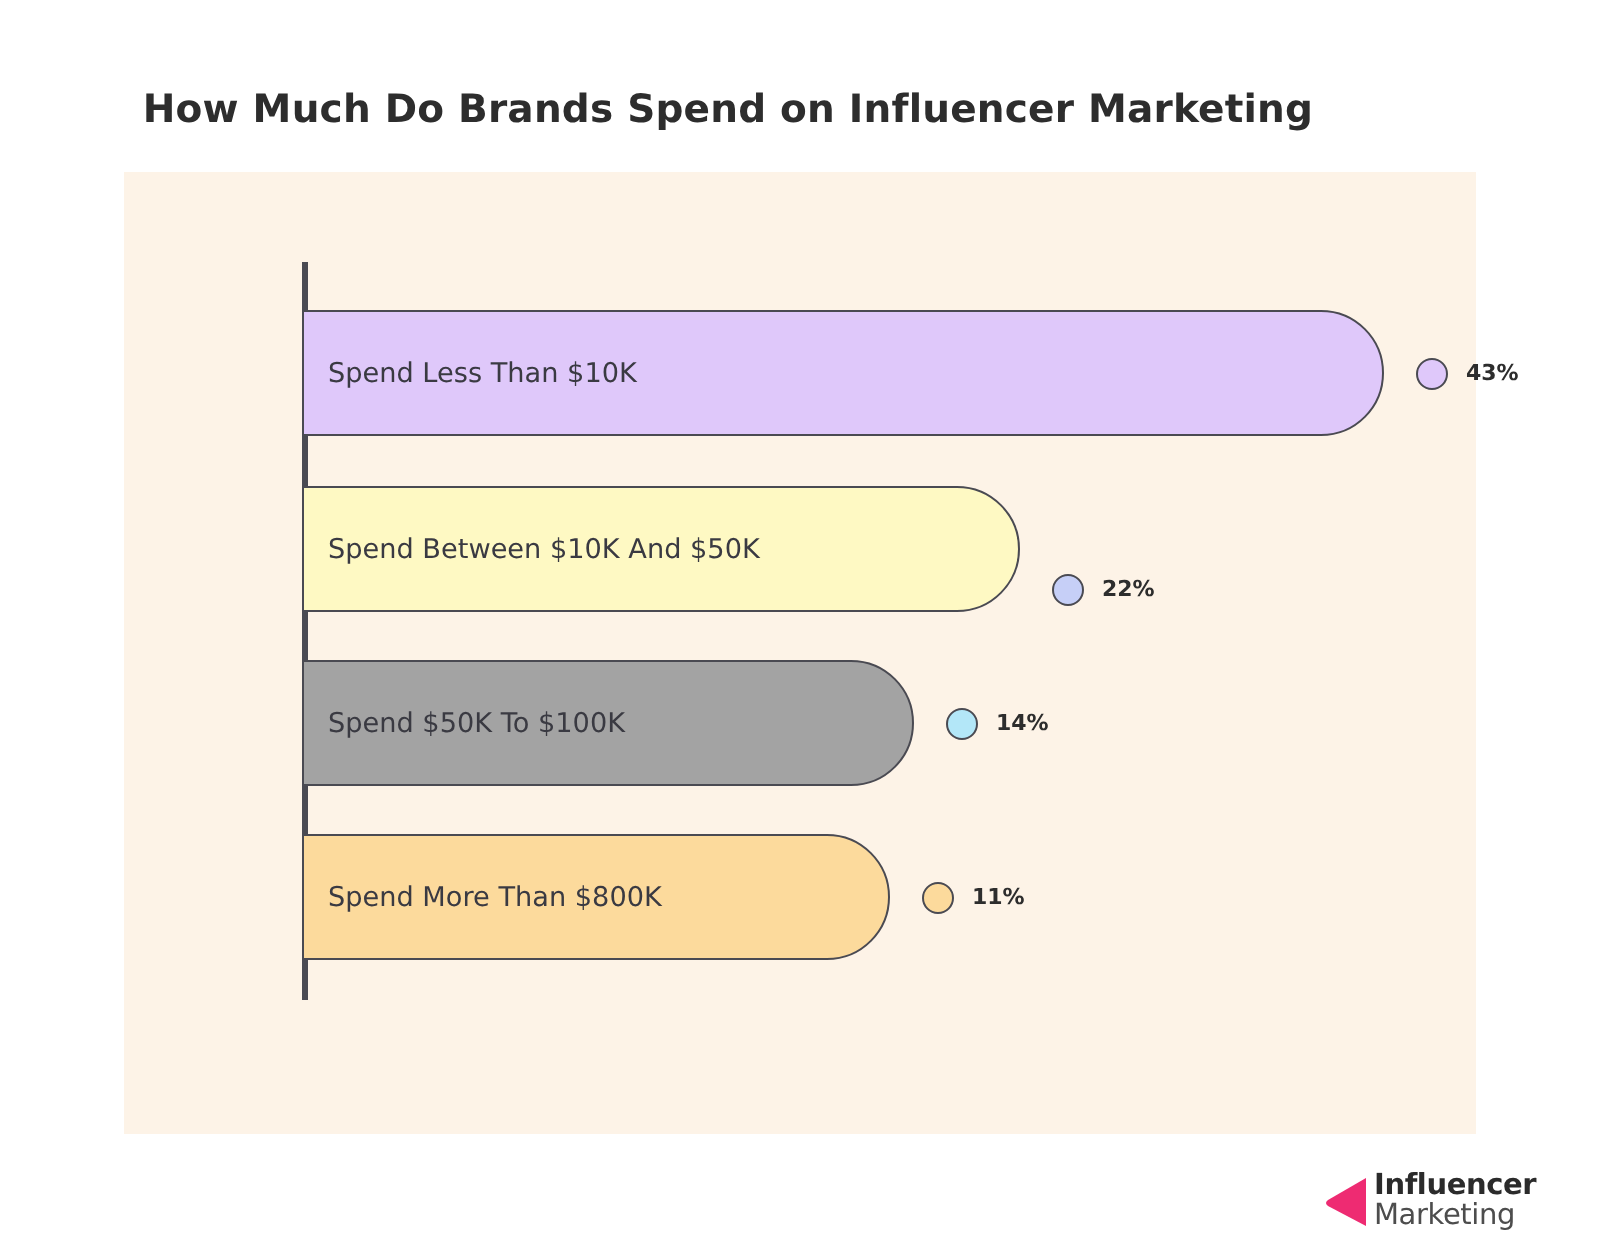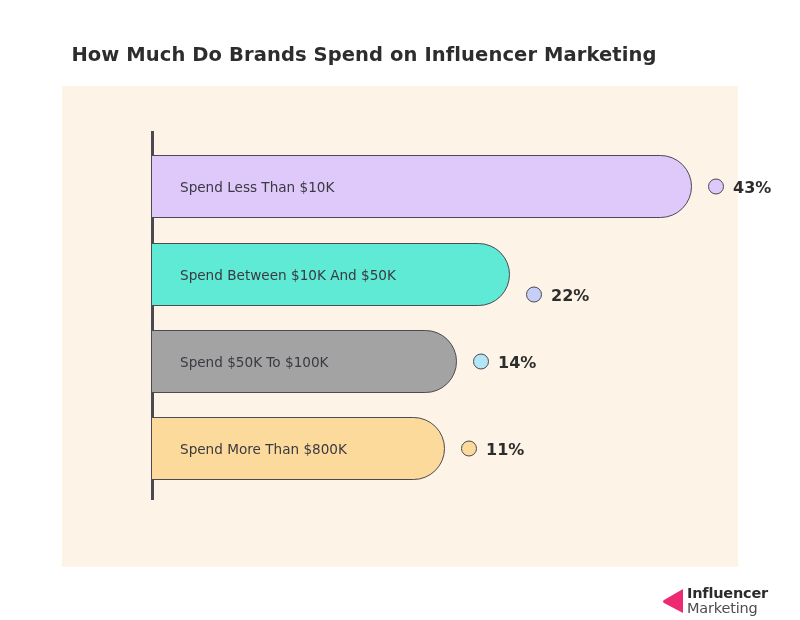--- a/index.html
+++ b/index.html
@@ -66,21 +66,21 @@
     box-sizing: border-box;
     border: 1.7px solid #4a4a52;
     border-top-right-radius: 32px;
     border-bottom-right-radius: 32px;
     border-top-left-radius: 0;
     border-bottom-left-radius: 0;
     display: flex;
     align-items: center;
   }
   .bar-label {
-    padding-left: 28px;
+    padding-left: 12px;
     font-size: 13.6px;
     color: #3a3a42;
     white-space: nowrap;
     font-weight: 400;
   }
   .value-group {
     position: absolute;
     top: 50%;
     transform: translateY(-50%);
     display: flex;
@@ -90,21 +90,21 @@
   }
   .value-dot {
     width: 16px;
     height: 16px;
     border-radius: 50%;
     border: 1.7px solid #4a4a52;
     box-sizing: border-box;
     flex: 0 0 auto;
   }
   .value-text {
-    font-size: 16px;
+    font-size: 11px;
     font-weight: 700;
     color: #2d2d2d;
   }
   .logo {
     position: absolute;
     left: 600px;
     top: 500px;
     display: flex;
     align-items: flex-end;
     gap: 3px;
@@ -153,21 +153,21 @@
         <div class="bar" style="width:541px;background:#DFC8FA;">
           <span class="bar-label">Spend Less Than $10K</span>
         </div>
         <div class="value-group" style="left:557px;">
           <span class="value-dot" style="background:#DFC8FA;"></span>
           <span class="value-text">43%</span>
         </div>
       </div>
 
       <div class="bar-row" style="top:157px;">
-        <div class="bar" style="width:359px;background:#5eead4;">
+        <div class="bar" style="width:359px;background:#fef9c3;">
           <span class="bar-label">Spend Between $10K And $50K</span>
         </div>
         <div class="value-group" style="left:375px;margin-top:20px;">
           <span class="value-dot" style="background:#C6CFF7;"></span>
           <span class="value-text">22%</span>
         </div>
       </div>
 
       <div class="bar-row" style="top:244px;">
         <div class="bar" style="width:306px;background:#a3a3a3;">

